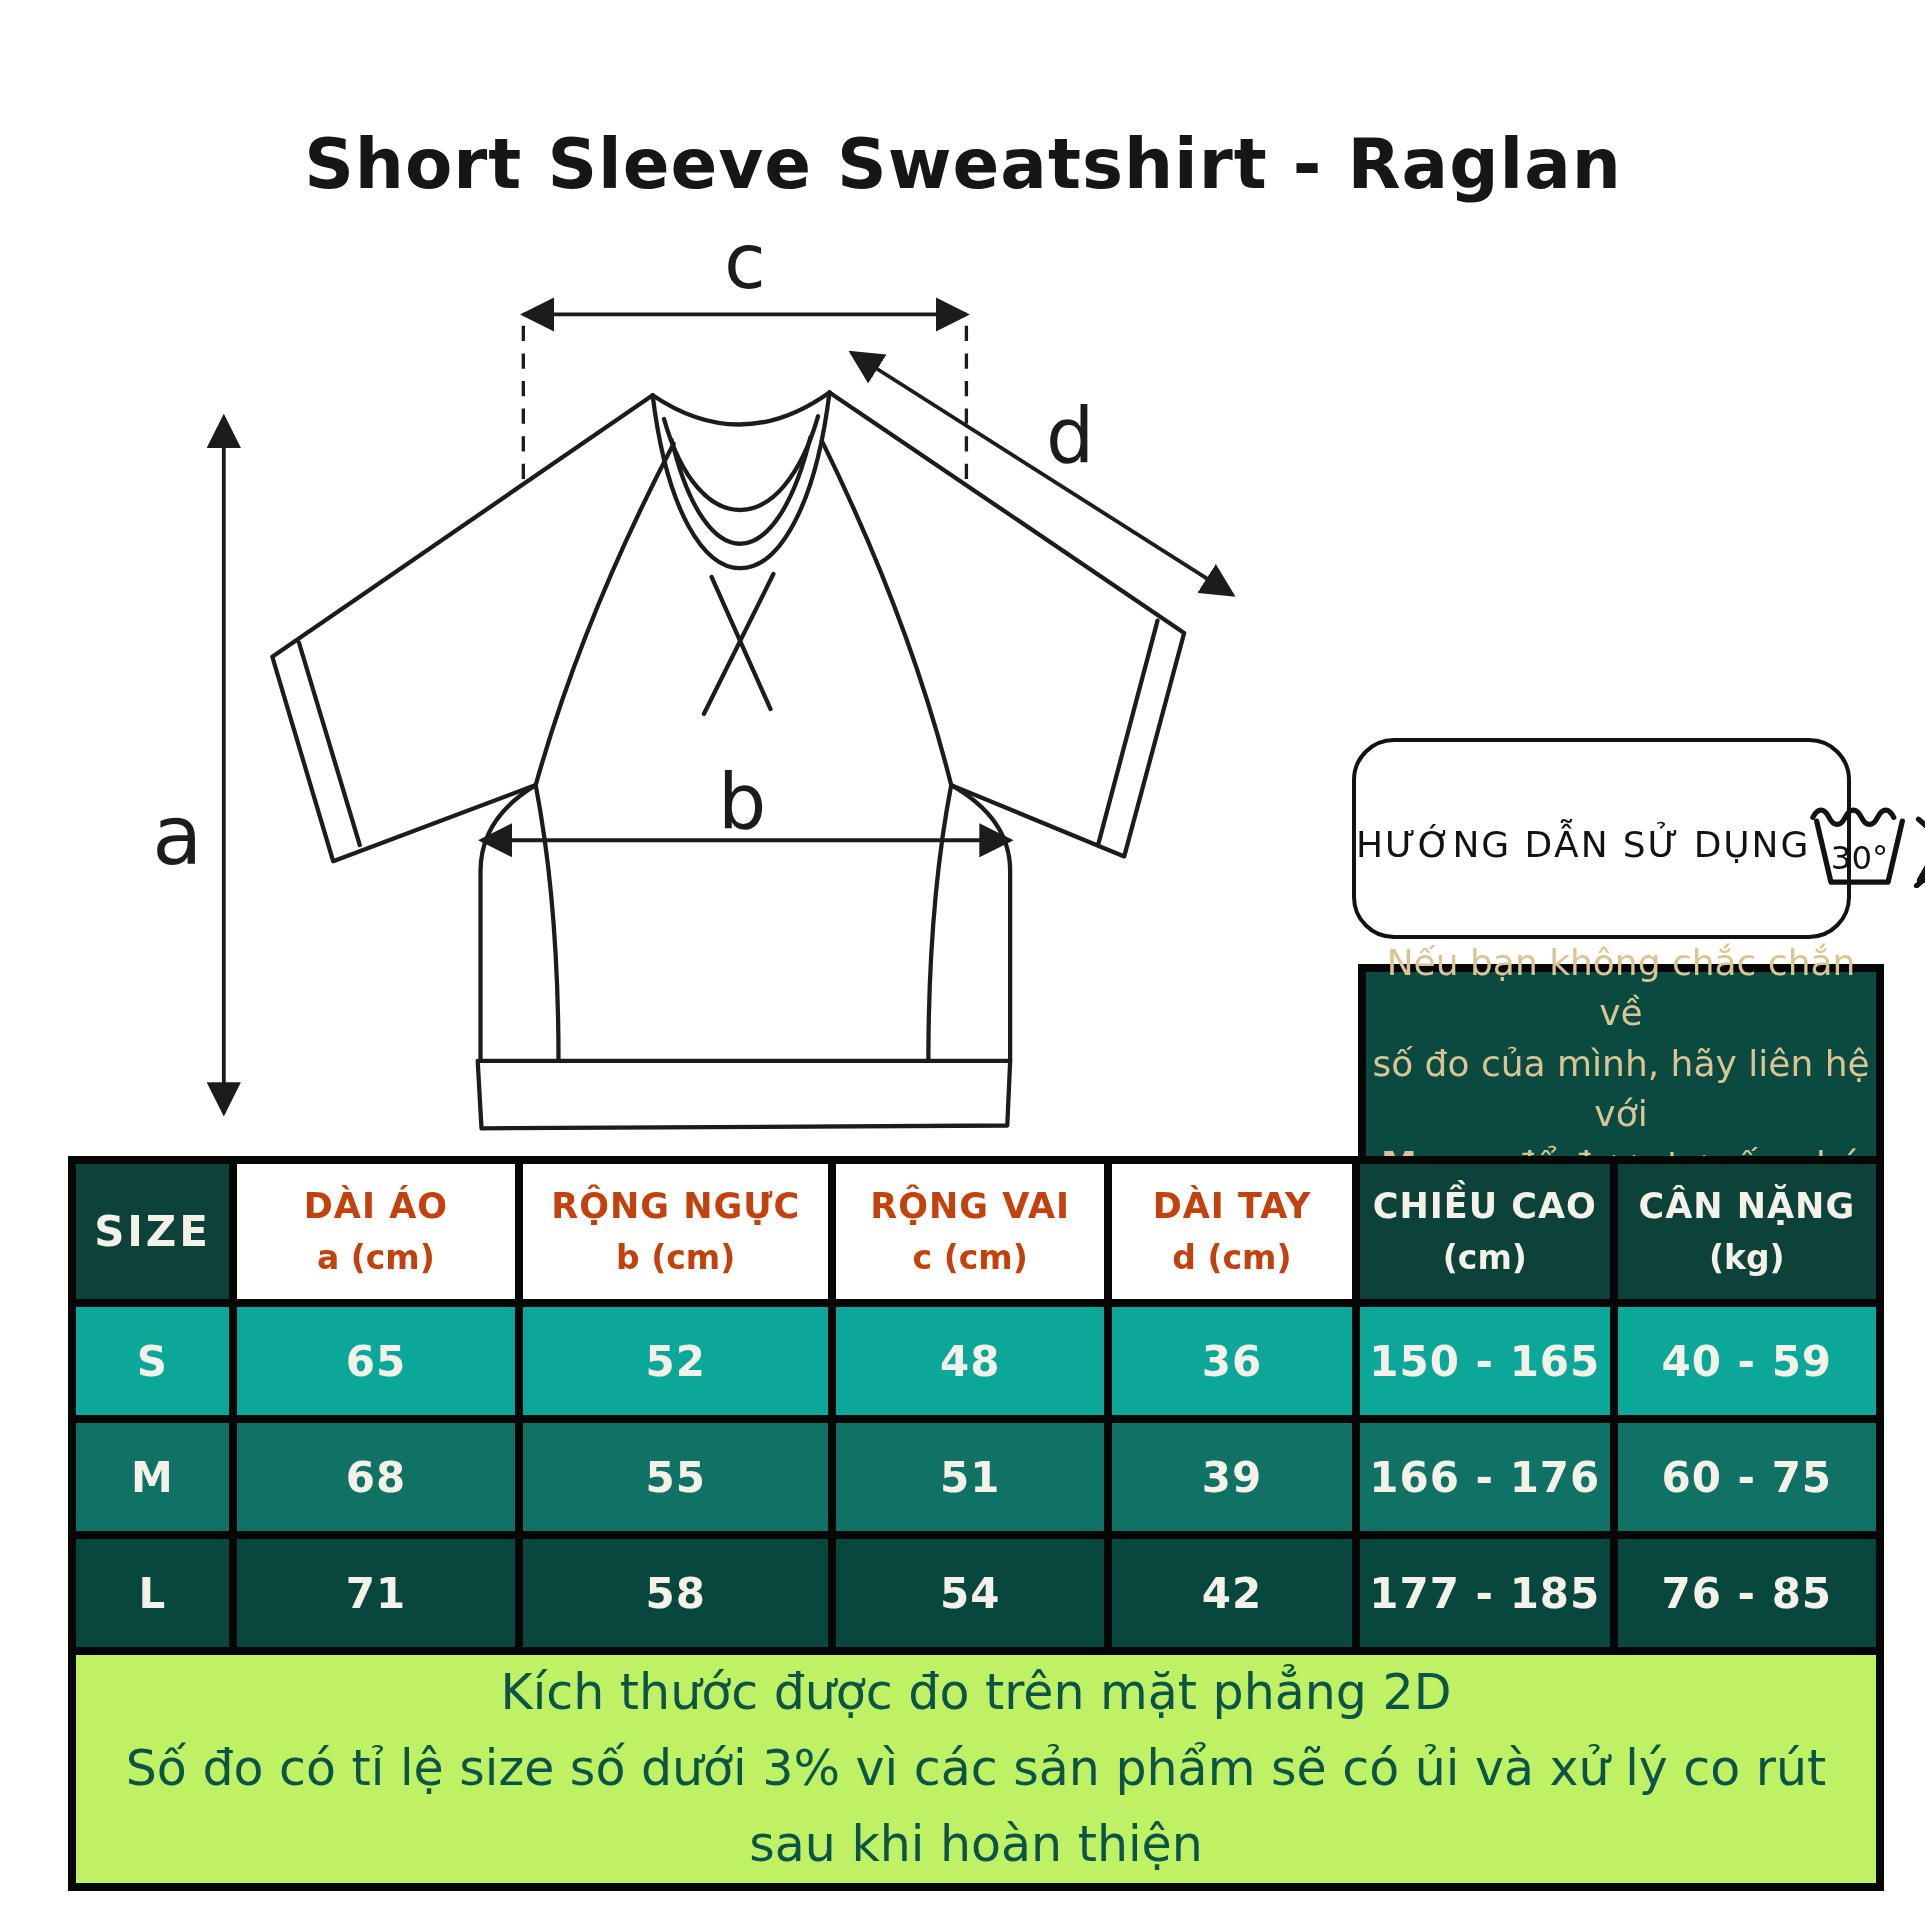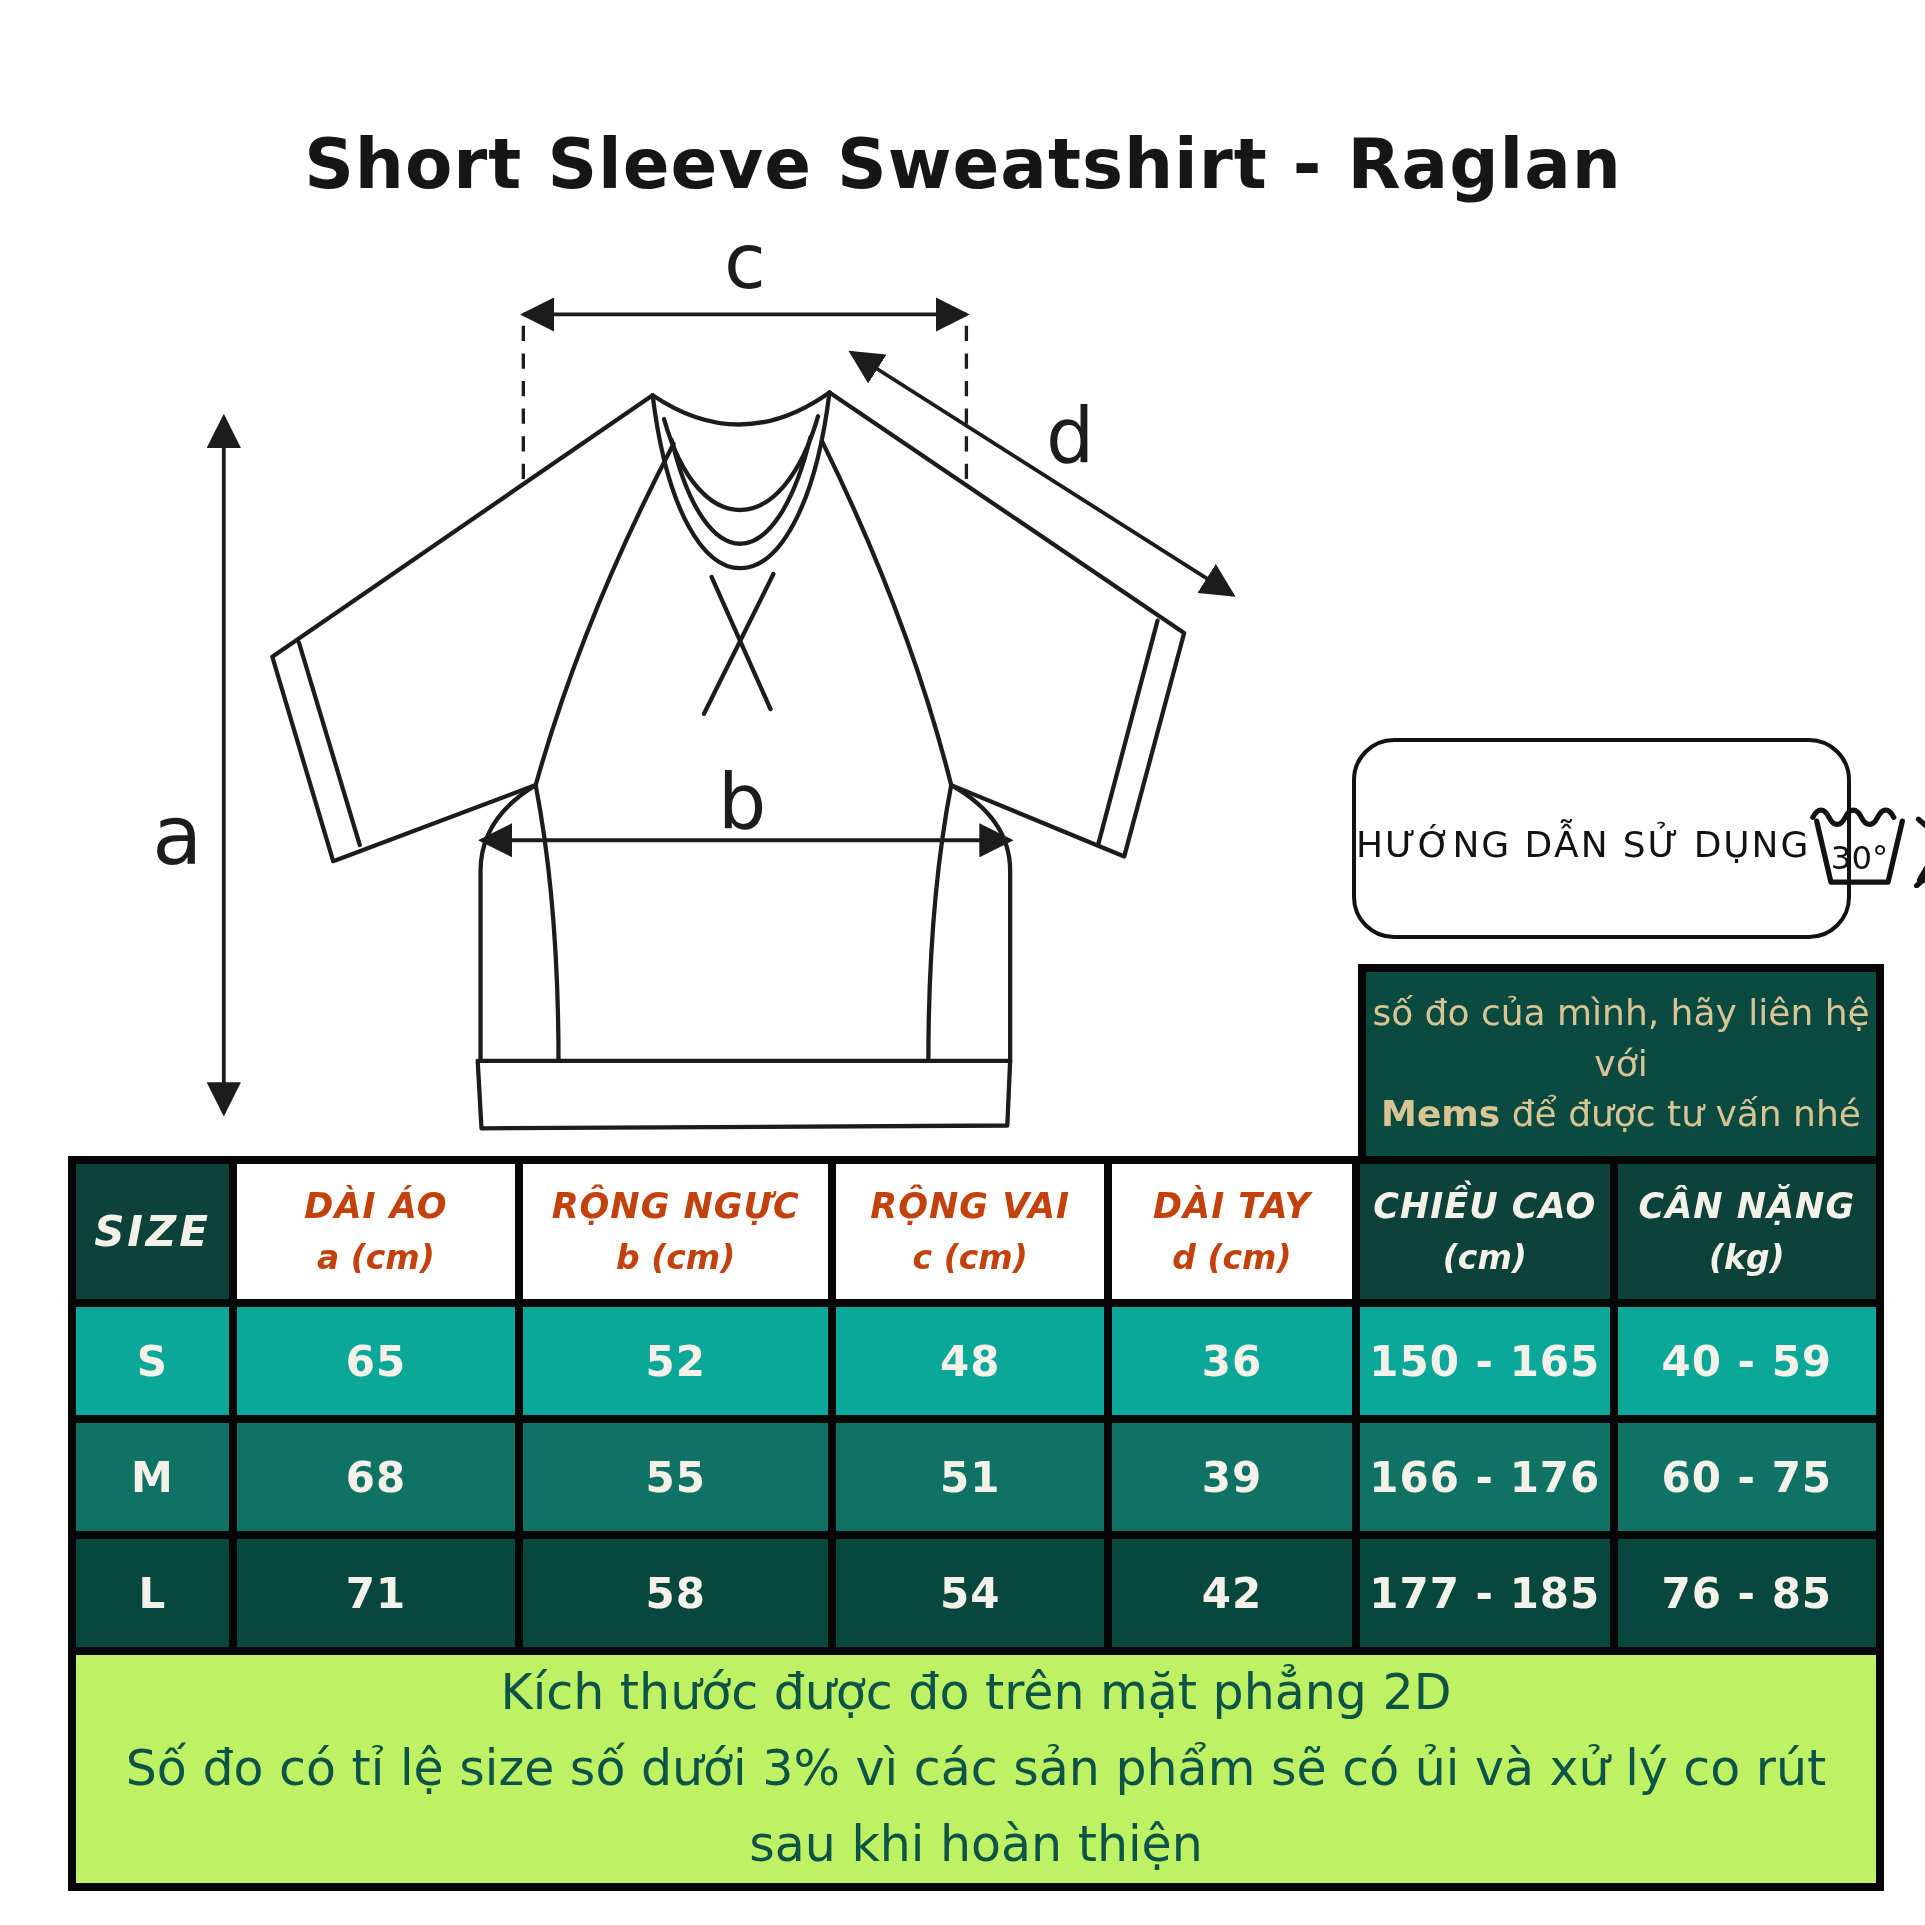--- a/index.html
+++ b/index.html
@@ -23,21 +23,21 @@
   .note-box{position:absolute;left:1358px;top:964px;width:526px;height:200px;
             box-sizing:border-box;border:8.6px solid #060606;background:#0A4A41;
             display:flex;flex-direction:column;justify-content:center;text-align:center;
             color:#D9C493;font-size:36px;line-height:1.40;}
   .note-box b{font-weight:700;color:#D9C493;}
 
   
   .size-table{position:absolute;left:68px;top:1156px;width:1816px;
               border-collapse:collapse;table-layout:fixed;}
   .size-table td{border:8.6px solid #060606;text-align:center;vertical-align:middle;padding:0;}
-  tr.row-header{height:143px;font-style:italic;}
+  tr.row-header{height:143px;}
   tr.row-data{height:116px;}
   tr.row-footer{height:143px;}
   .cell-dark{background:#0C4239;color:#F4F1E8;}
   .cell-white{background:#ffffff;color:#c2410c;}
   .row-s td{background:#0BA89A;color:#F4F1E8;}
   .row-m td{background:#0F7265;color:#F4F1E8;}
   .row-l td{background:#07473D;color:#F4F1E8;}
   .size-col-label{font-size:42px;font-weight:700;letter-spacing:2.9px;}
   .h1{display:block;font-size:35px;font-weight:700;letter-spacing:1px;}
   .h2{display:block;font-size:33px;font-weight:700;margin-top:11.4px;}
@@ -125,20 +125,21 @@
       </svg>
       <svg width="91" height="88" viewBox="0 0 96 92" stroke="#121212" stroke-width="5.5" fill="none" stroke-linecap="round" stroke-linejoin="round">
         <rect x="10" y="8" width="78" height="78"></rect>
         <circle cx="49" cy="47" r="30"></circle>
         <circle cx="49" cy="47" r="5" fill="#121212" stroke="none"></circle>
       </svg>
     </div>
   </div>
 
   <div class="note-box">
+    <div>Nếu bạn không chắc chắn về</div>
     <div>số đo của mình, hãy liên hệ với</div>
     <div><b>Mems</b><span> để được tư vấn nhé</span></div>
   </div>
 
   <table class="size-table">
     <colgroup>
       <col style="width:8.90%">
         <col style="width:15.82%">
         <col style="width:17.34%">
       <col style="width:15.24%">

